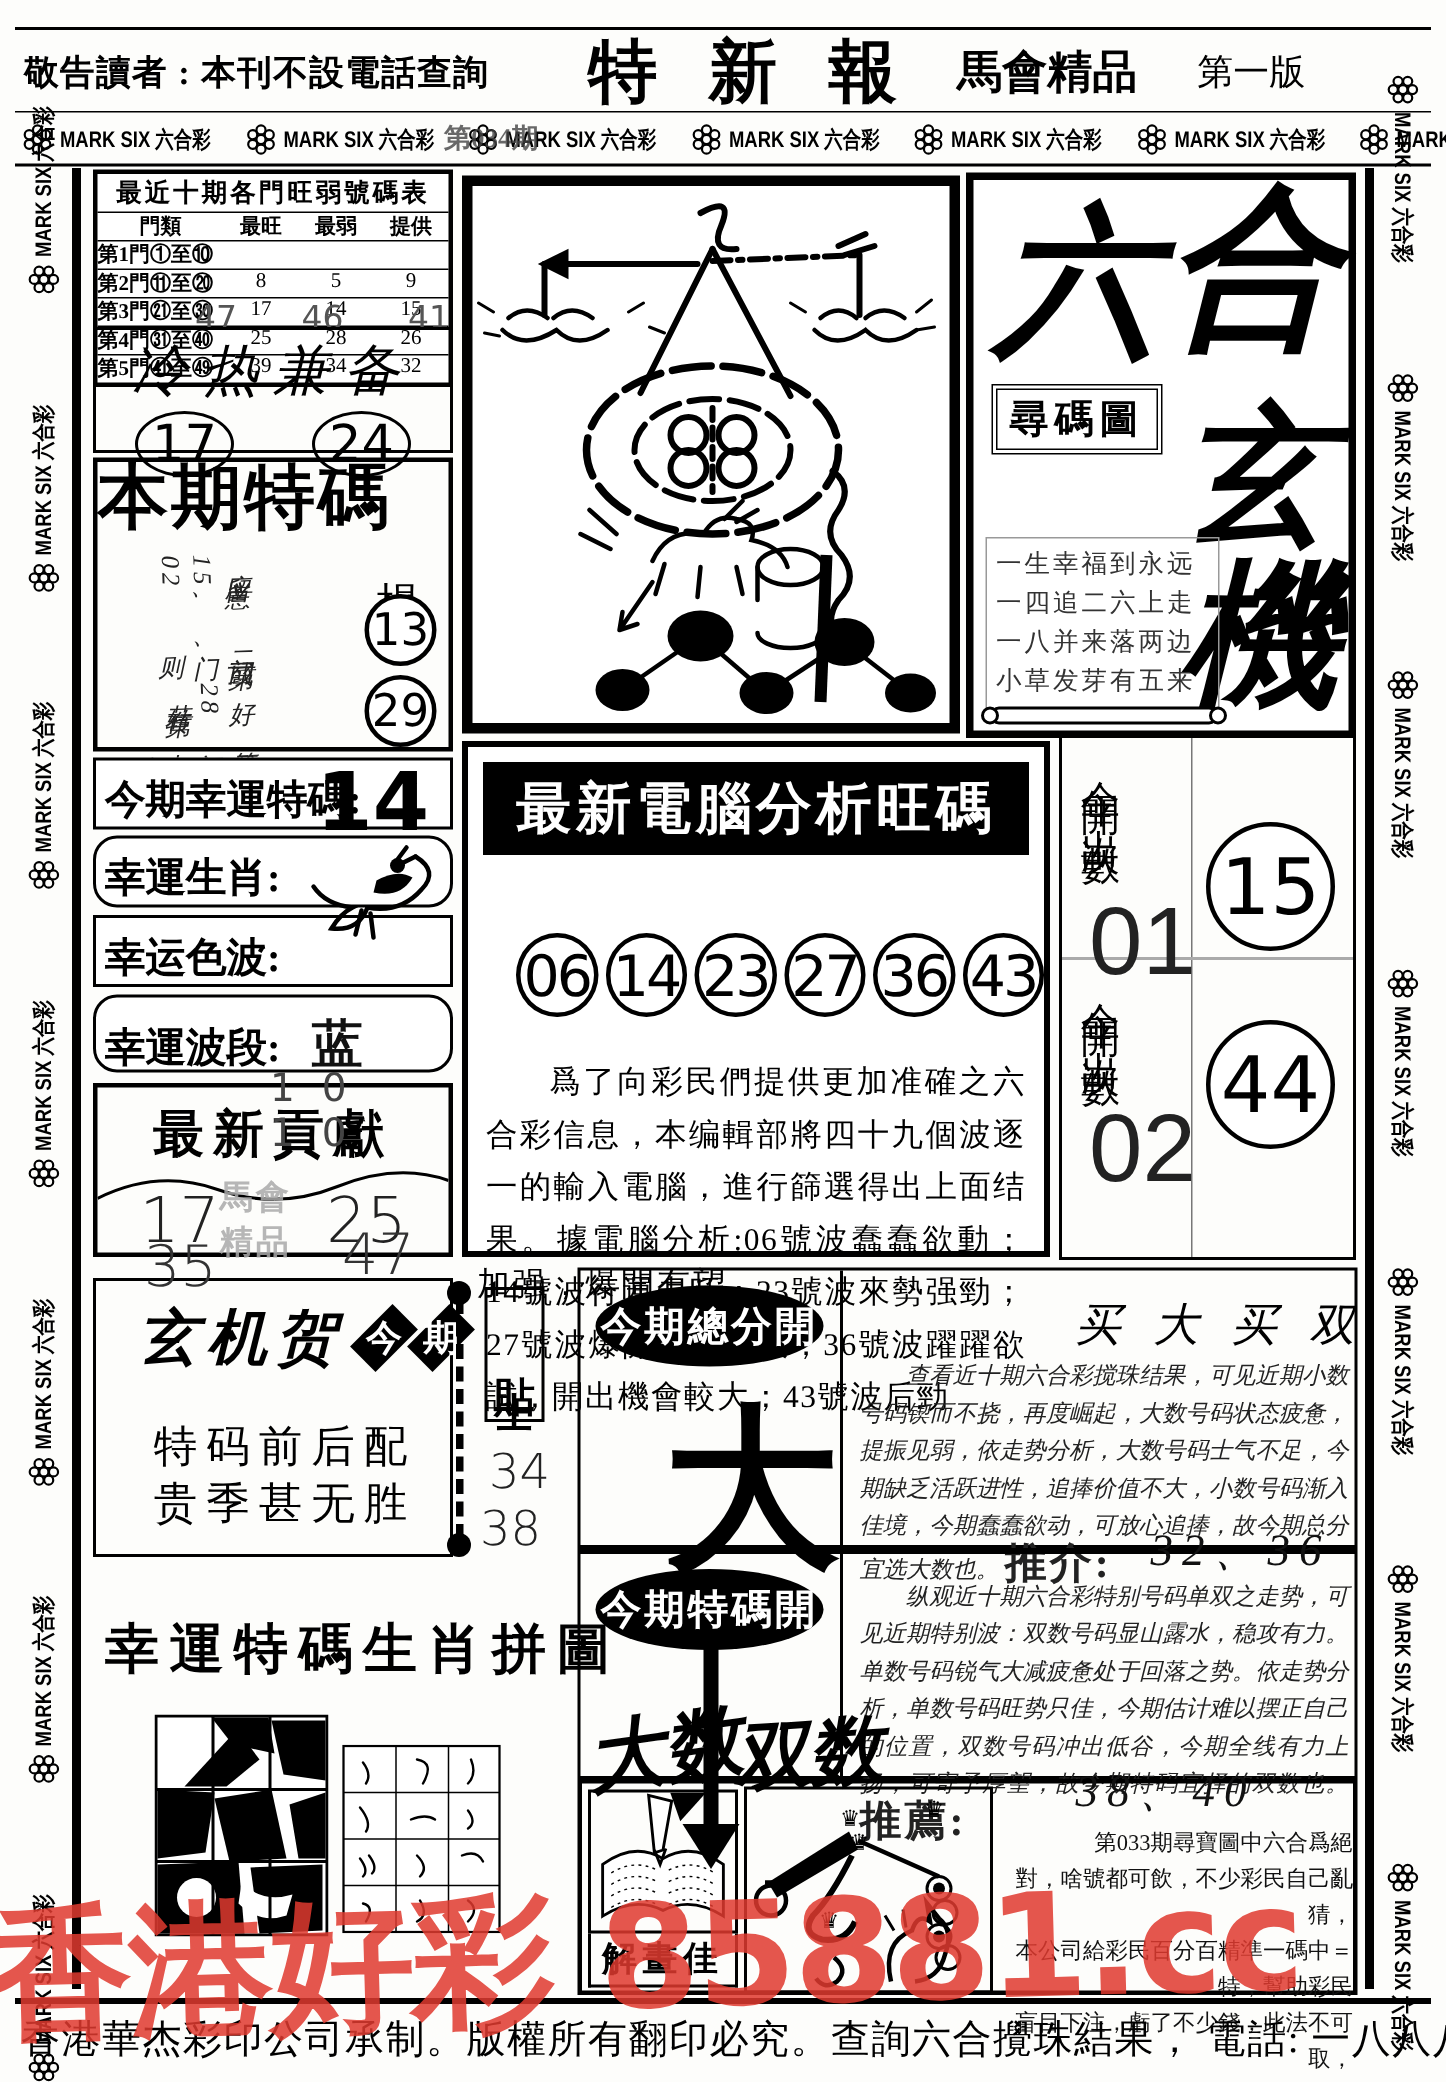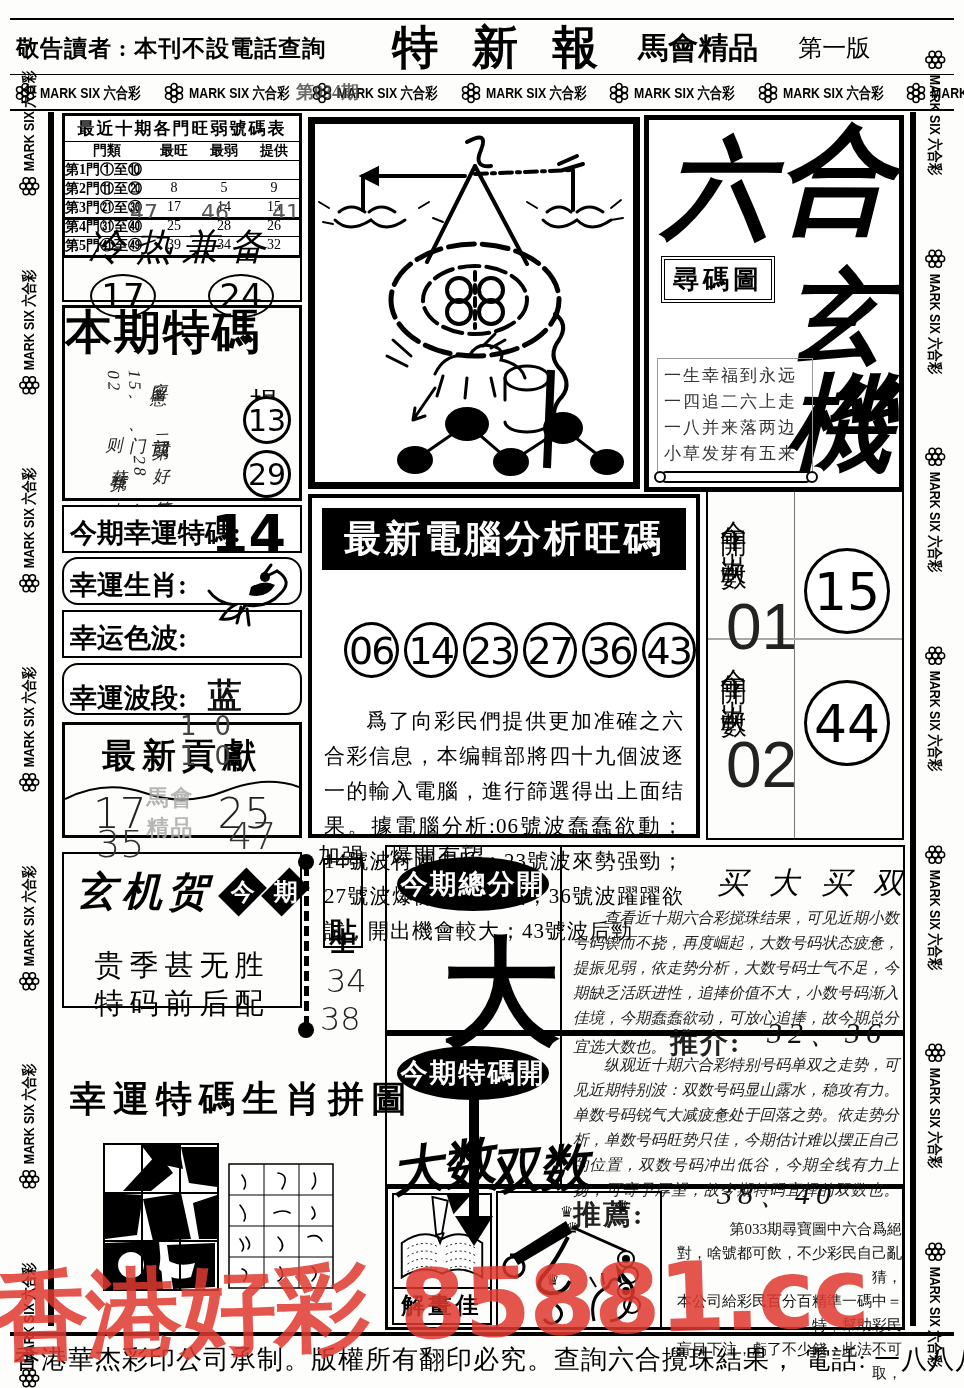--- a/index.html
+++ b/index.html
@@ -61,21 +61,21 @@
 
   .contrib-box { position:absolute; left:62px; top:722px; width:240px; height:116px; border:3px solid #000; overflow:visible; }
   .contrib-overlay { position:absolute; left:115px; top:-14px; font-size:26px; color:#444; letter-spacing:18px; font-family:"DejaVu Sans",sans-serif; }
   .contrib-title { text-align:center; font-size:34px; font-weight:900; margin-top:8px; letter-spacing:6px; }
   .contrib-wave { position:absolute; left:0; top:52px; }
   .contrib-row { position:absolute; left:0; top:58px; width:100%; display:flex; justify-content:space-between; padding:0 28px; align-items:center; }
   .contrib-n { font-size:42px; color:#222; font-family:"DejaVu Sans",sans-serif; font-weight:300; }
   .contrib-stamp { font-size:22px; font-weight:bold; color:#aaa; letter-spacing:2px; opacity:.85; }
   .n3547 { position:absolute; font-size:38px; color:#333; font-family:"DejaVu Sans",sans-serif; font-weight:300; z-index:6; }
 
-  .congrats-box { position:absolute; left:62px; top:852px; width:240px; height:156px; border:2px solid #000; }
+  .congrats-box { position:absolute; left:62px; top:852px; width:240px; height:186px; border:2px solid #000;padding-left:16px; }
   .congrats-row { display:flex; align-items:center; margin:10px 0 0 12px; gap:6px; }
   .congrats-callig { font-size:40px; font-weight:900; font-style:italic; letter-spacing:6px; white-space:nowrap; }
   .diamond { width:40px; height:40px; background:#000; transform:rotate(45deg); display:flex; align-items:center; justify-content:center; margin-left:8px; }
   .diamond span { transform:rotate(-45deg); color:#fff; font-size:24px; font-weight:bold; }
   .congrats-poem { margin-top:28px; text-align:center; font-size:29px; letter-spacing:6px; line-height:1.3; }
 
   .dash-line { position:absolute; left:304px; top:866px; height:160px; border-left:5px dashed #000; }
   .dash-dot { position:absolute; left:298px; width:16px; height:16px; border-radius:50%; background:#000; }
   .tip-box { position:absolute; left:323px; top:858px; width:40px; height:90px; border:2px solid #000; writing-mode:vertical-rl; font-size:27px; font-weight:bold; text-align:center; letter-spacing:10px; padding-top:6px; }
   .tip-n { position:absolute; font-size:32px; color:#222; font-family:"DejaVu Sans",sans-serif; font-weight:300; }
@@ -596,22 +596,22 @@
     <div class="congrats-row">
       <span class="congrats-callig">玄机贺</span>
       <span class="diamond">
           <span>今</span>
         </span>
       <span class="diamond">
           <span>期</span>
         </span>
     </div>
     <div class="congrats-poem">
+      <div>特码前后配</div>
       <div>贵季甚无胜</div>
-      <div>特码前后配</div>
     </div>
   </div>
   <div class="dash-line"></div>
   <div class="dash-dot" style="top:854px;"></div>
   <div class="dash-dot" style="top:1022px;"></div>
   <div class="tip-box">貼士</div>
   <div class="tip-n" style="left:326px;top:962px;">34</div>
   <div class="tip-n" style="left:320px;top:1000px;">38</div>
 
   <div class="puzzle-title">幸運特碼生肖拼圖</div>

